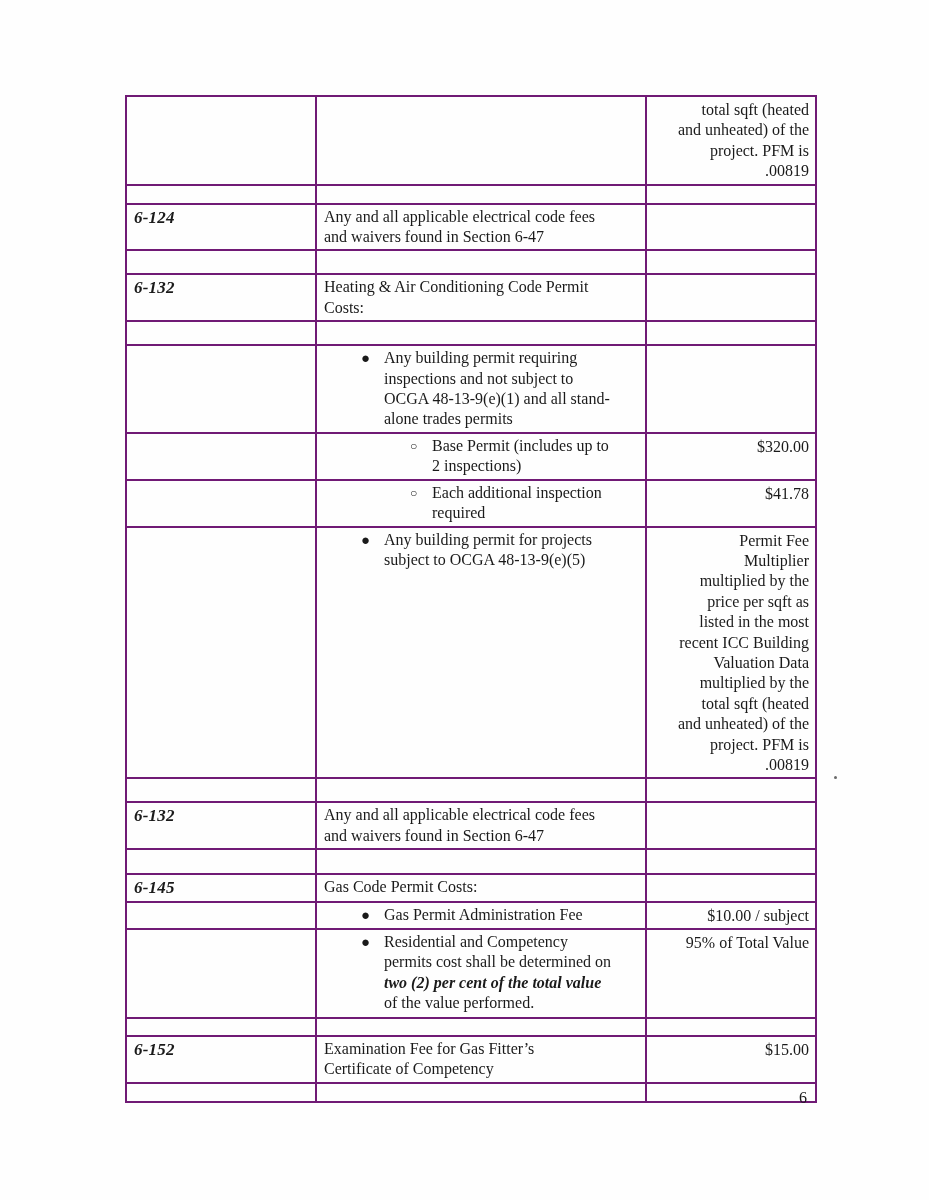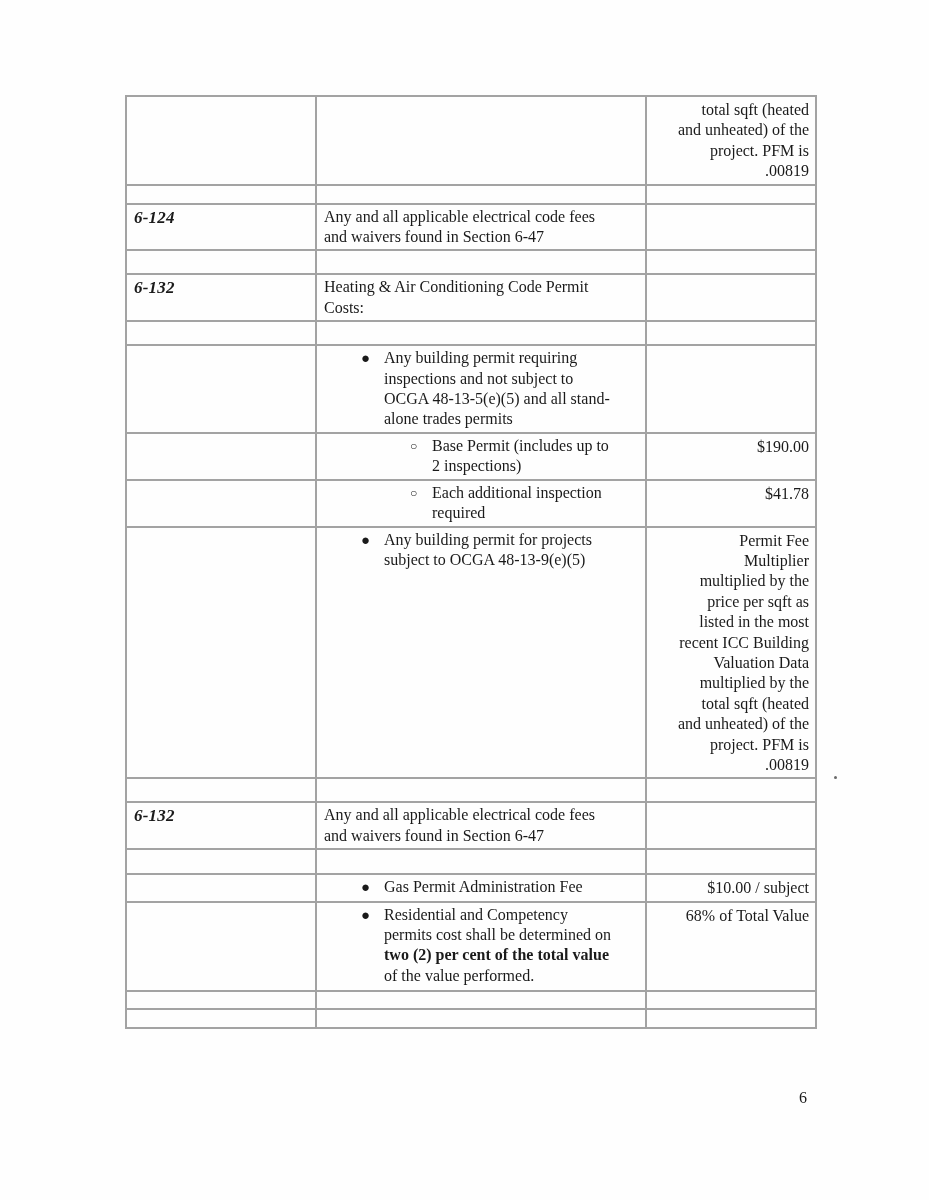--- a/index.html
+++ b/index.html
@@ -18,21 +18,21 @@
   }
   table.fee-table {
     position: absolute;
     left: 125px;
     top: 95px;
     width: 690px;
     border-collapse: collapse;
     table-layout: fixed;
   }
   .fee-table td {
-    border: 2px solid #a3a3a3;
+    border: 2px solid #701a75;
     vertical-align: top;
     font-size: 16px;
     line-height: 20.4px;
     padding: 2px 4px;
     overflow: hidden;
     margin-top: 11px;
   }
   td.c1 { padding: 3px 6px 2px 7px; }
   td.c2 { padding: 2px 4px 2px 7px; border-radius: 23px; }
   td.c3 {
@@ -57,21 +57,21 @@
     line-height: 20.4px;
   }
   .l2 { padding-left: 86px; }
   .l2 .glyph {
     width: 22px;
     flex: none;
     font-size: 12px;
     line-height: 20.4px;
   }
   .it { }
-  .bd { font-weight: bold; }
+  .bd { font-weight: bold; font-style: italic; }
   
   tr.h86  { height: 86px; }
   tr.h19  { height: 19px; }
   tr.h41  { height: 41px; }
   tr.h24  { height: 24px; }
   tr.h42  { height: 42px; }
   tr.h84  { height: 84px; }
   tr.h43  { height: 43px; }
   tr.h245 { height: 245px; }
   tr.h40  { height: 40px; }
@@ -159,37 +159,37 @@
       <td class="c3"></td>
     </tr>
 
     <tr class="h84">
       <td class="c1"></td>
       <td class="c2">
         <div class="li l1">
           <span class="glyph">●</span>
           <div class="txt preline">Any building permit requiring
 inspections and not subject to
-OCGA 48-13-5(e)(5) and all stand-
+OCGA 48-13-9(e)(1) and all stand-
 alone trades permits</div>
         </div>
       </td>
       <td class="c3"></td>
     </tr>
 
     <tr class="h42">
       <td class="c1"></td>
       <td class="c2">
         <div class="li l2">
           <span class="glyph">○</span>
           <div class="txt preline">Base Permit (includes up to
 2 inspections)</div>
         </div>
       </td>
-      <td class="c3">$190.00</td>
+      <td class="c3">$320.00</td>
     </tr>
 
     <tr class="h43">
       <td class="c1"></td>
       <td class="c2">
         <div class="li l2">
           <span class="glyph">○</span>
           <div class="txt preline">Each additional inspection
 required</div>
         </div>
@@ -236,20 +236,29 @@
       </td>
       <td class="c3"></td>
     </tr>
 
     <tr class="h25">
       <td class="c1"></td>
       <td class="c2"></td>
       <td class="c3"></td>
     </tr>
 
+    <tr class="h22">
+      <td class="c1">
+        <span class="section-no">6-145</span>
+      </td>
+      <td class="c2">
+        <div>Gas Code Permit Costs:</div>
+      </td>
+      <td class="c3"></td>
+    </tr>
 
     <tr class="h23">
       <td class="c1"></td>
       <td class="c2">
         <div class="li l1">
           <span class="glyph">●</span>
           <div class="txt">Gas Permit Administration Fee</div>
         </div>
       </td>
       <td class="c3">$10.00 / subject</td>
@@ -261,29 +270,39 @@
         <div class="li l1">
           <span class="glyph">●</span>
           <div class="txt">
             <span class="it">Residential</span><span> and </span><span class="it">Competency</span><br>
             <span>permits cost shall be determined on</span><br>
             <span class="bd">two (2) per cent of the total value</span><br>
             <span>of the value performed.</span>
           </div>
         </div>
       </td>
-      <td class="c3">68% of Total Value</td>
+      <td class="c3">95% of Total Value</td>
     </tr>
 
     <tr class="h18">
       <td class="c1"></td>
       <td class="c2"></td>
       <td class="c3"></td>
     </tr>
 
+    <tr class="h43">
+      <td class="c1">
+        <span class="section-no">6-152</span>
+      </td>
+      <td class="c2">
+        <div class="preline">Examination Fee for Gas Fitter’s
+Certificate of Competency</div>
+      </td>
+      <td class="c3">$15.00</td>
+    </tr>
 
     <tr class="h19">
       <td class="c1"></td>
       <td class="c2"></td>
       <td class="c3"></td>
     </tr>
   </tbody>
     </table>
 
   <div class="artifact-dot"></div>

